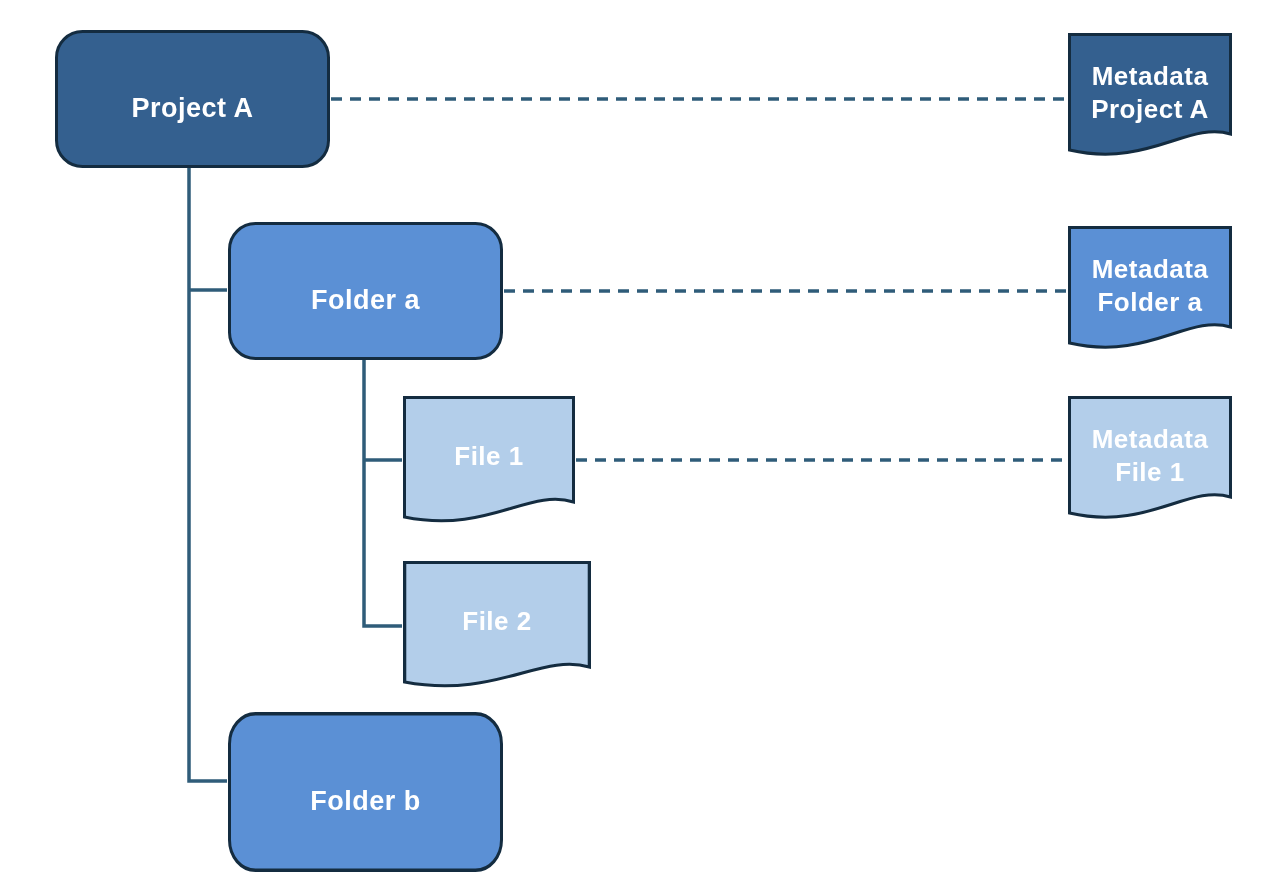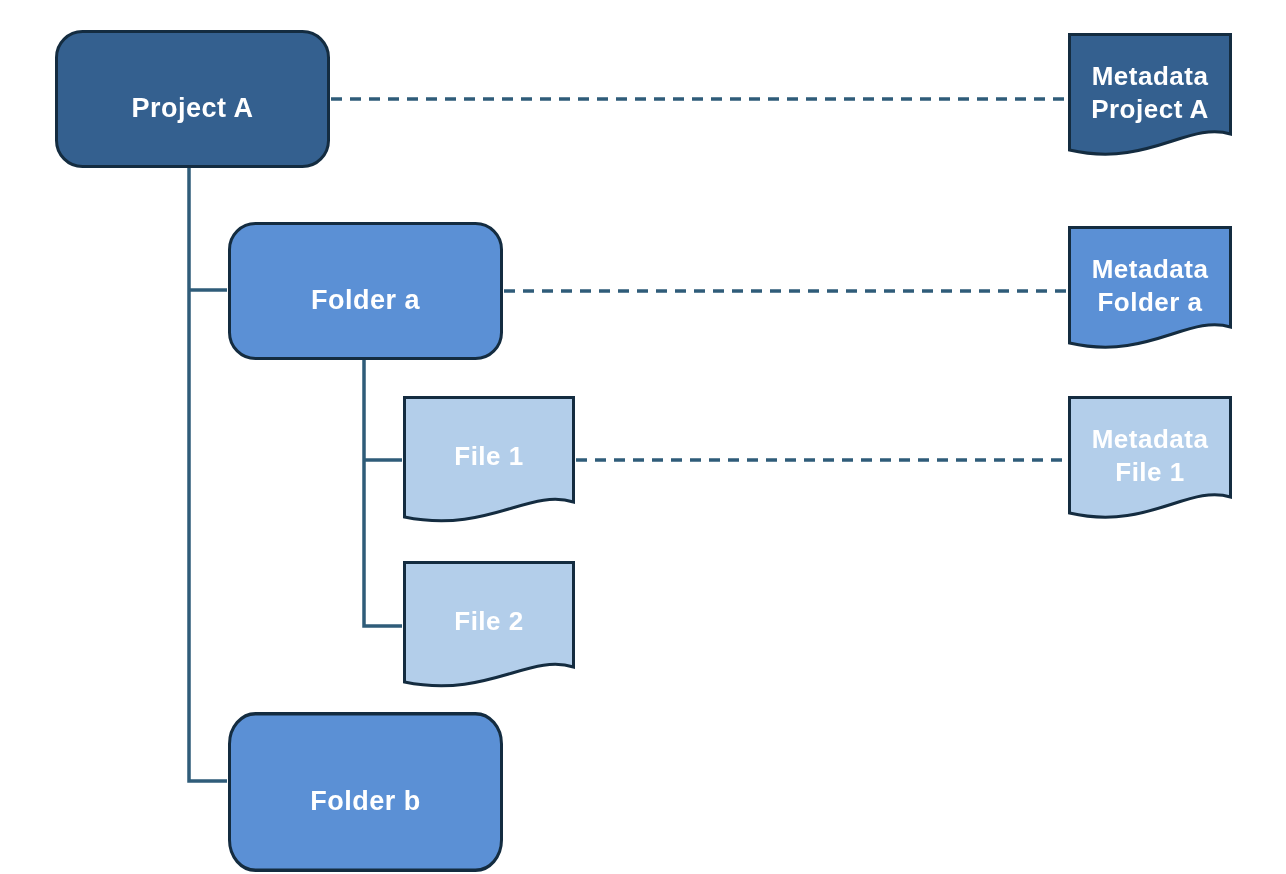--- a/index.html
+++ b/index.html
@@ -110,21 +110,21 @@
     <div class="label">Folder b</div>
   </div>
 
   <div class="node doc" style="left:403px; top:396px; width:172px; height:134px;">
     <svg viewBox="0 0 172 134" preserveAspectRatio="none">
       <path class="shape-outline fill-light" d="M1.5,1.5 L170.5,1.5 L170.5,106 C126,92 84,138 1.5,121 Z"></path>
     </svg>
     <div class="label">File 1</div>
   </div>
 
-  <div class="node doc" style="left:403px; top:561px; width:172px; height:134px;">
+  <div class="node doc" style="left:403px; top:561px; width:172px; height:134px;padding-left:16px;">
     <svg viewBox="0 0 172 134" preserveAspectRatio="none">
       <path class="shape-outline fill-light" d="M1.5,1.5 L170.5,1.5 L170.5,106 C126,92 84,138 1.5,121 Z"></path>
     </svg>
     <div class="label">File 2</div>
   </div>
 
   <div class="node doc" style="left:1068px; top:33px; width:164px; height:134px;">
     <svg viewBox="0 0 164 134" preserveAspectRatio="none">
       <path class="shape-outline fill-dark" d="M1.5,1.5 L162.5,1.5 L162.5,101 C120,88 80,135 1.5,117 Z"></path>
     </svg>

